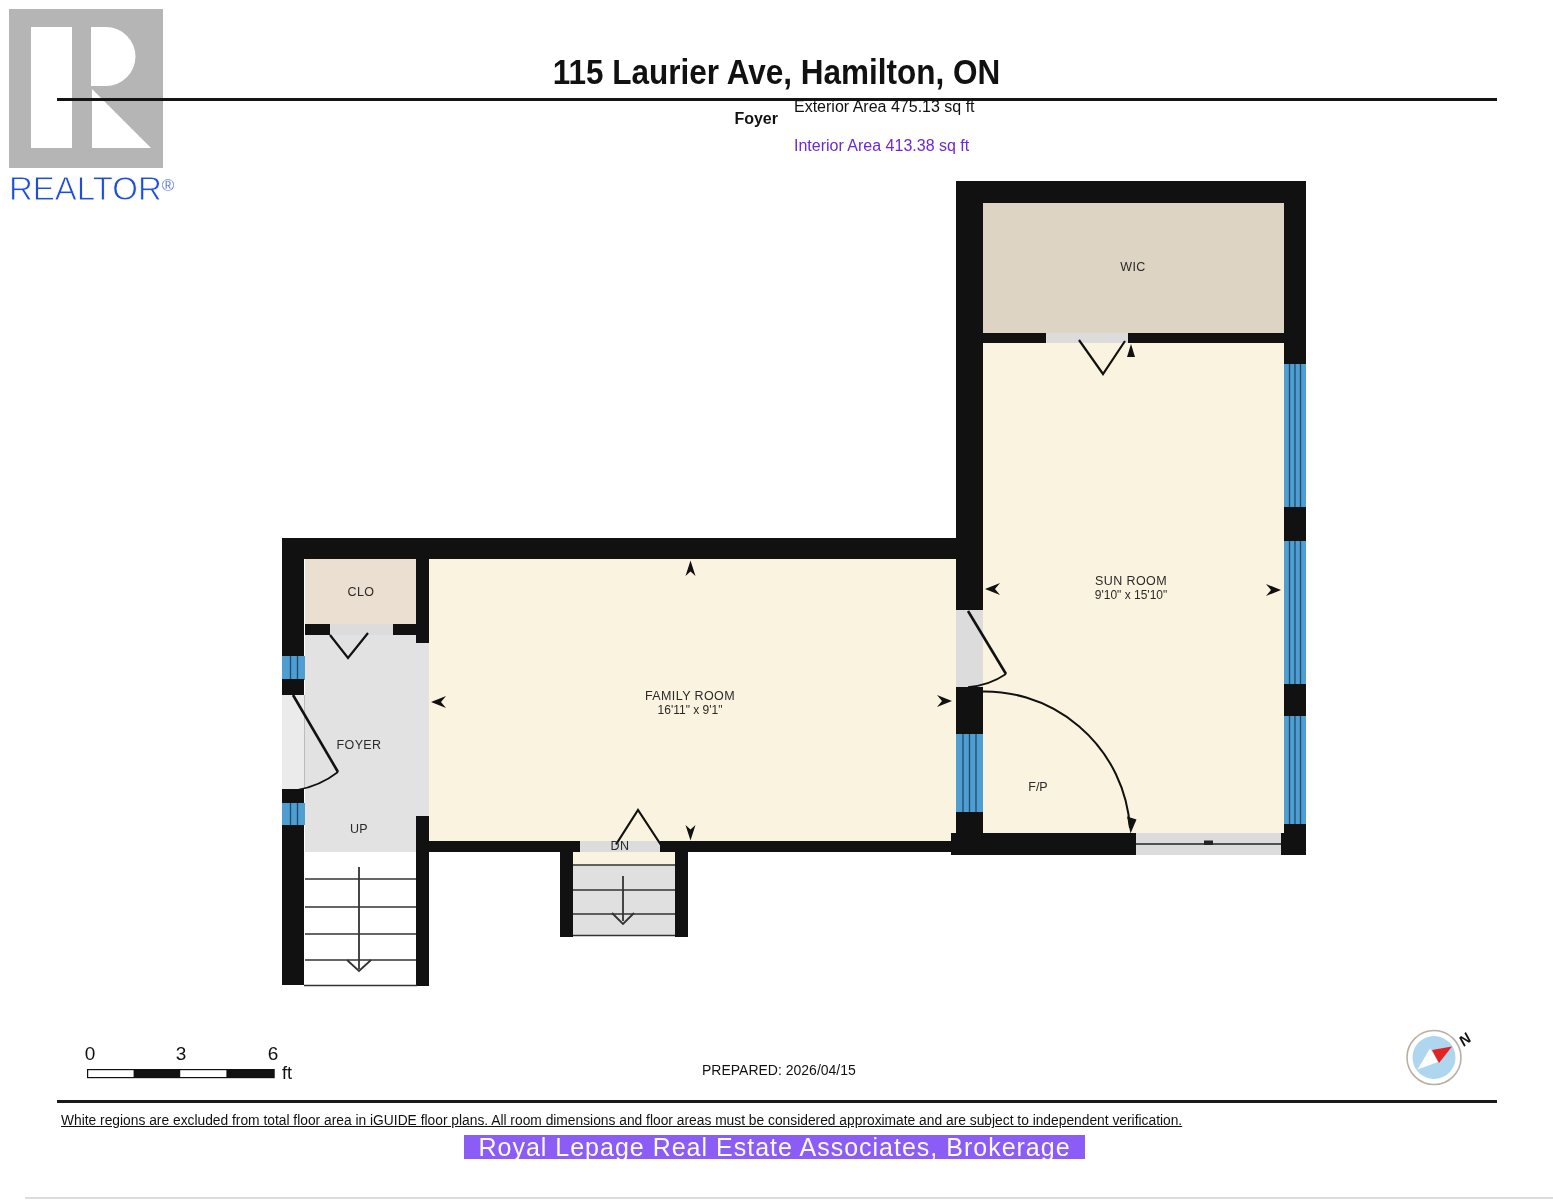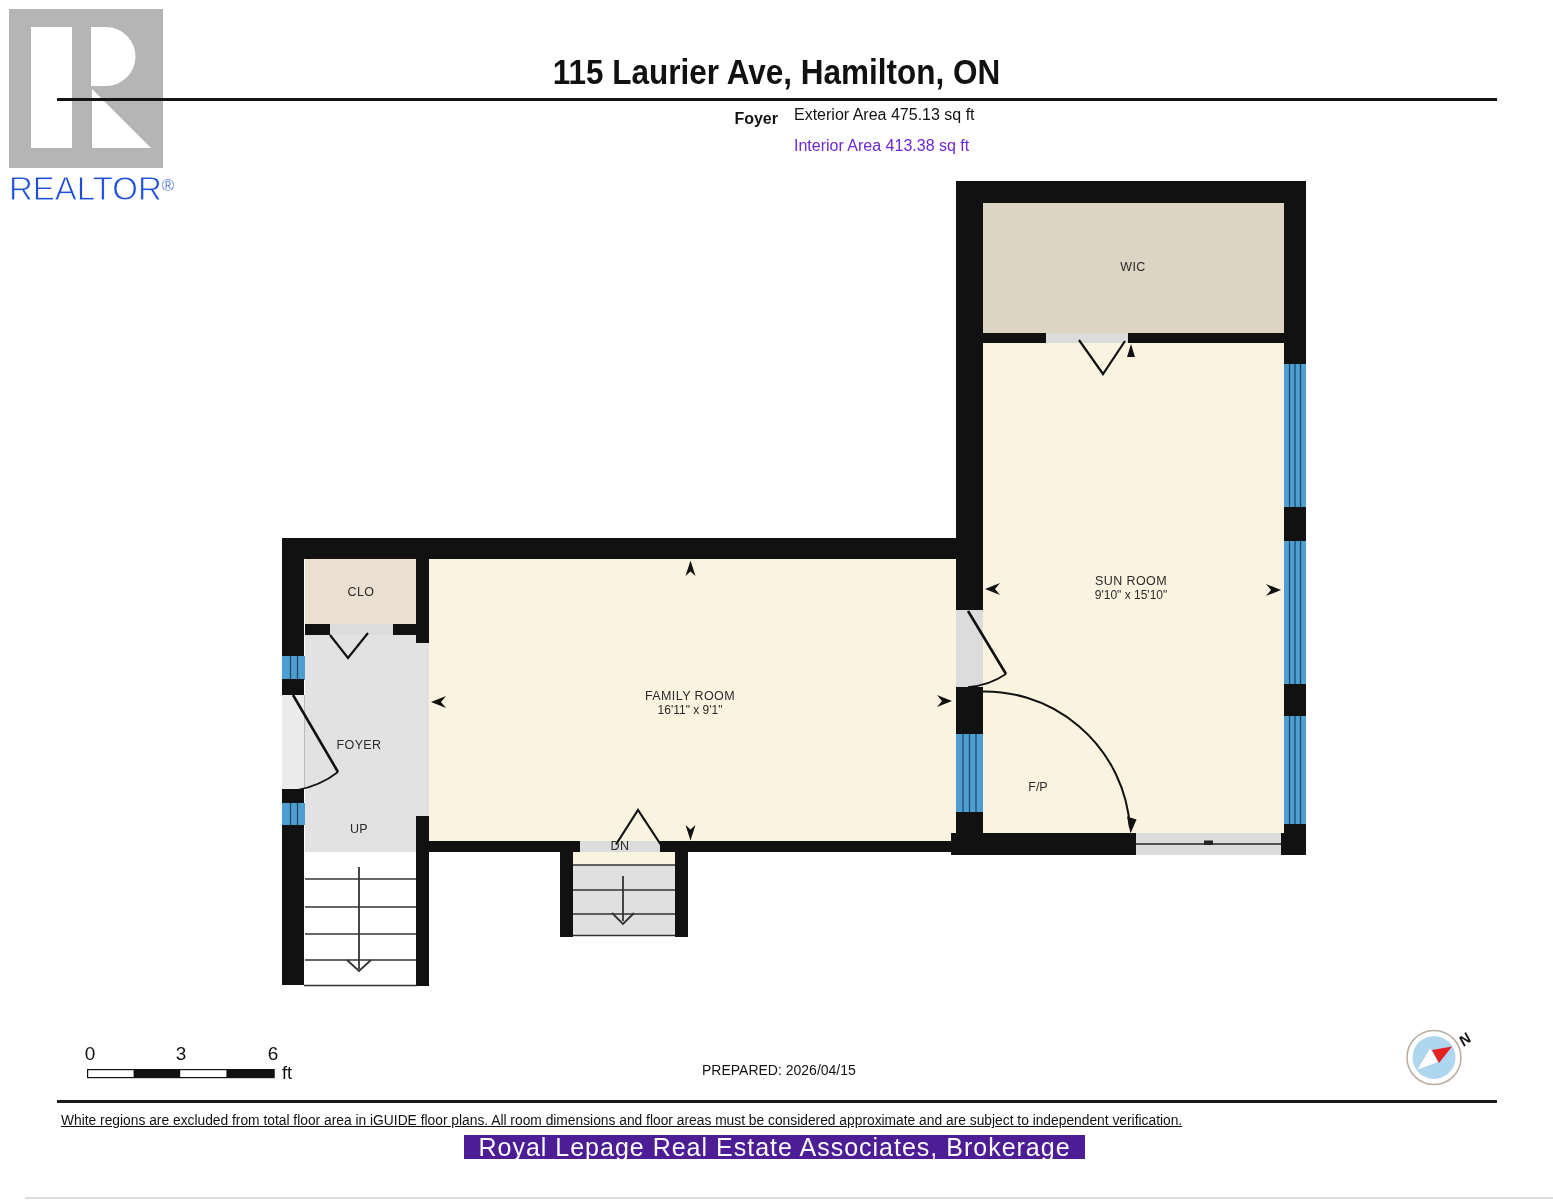--- a/index.html
+++ b/index.html
@@ -22,21 +22,21 @@
 </div>
 
 <div class="abs" style="left:9px;top:170px;width:175px;font-size:33px;color:#1d4ed8;letter-spacing:0px;-webkit-text-stroke:0.8px #ffffff;">REALTOR<span style="font-size:17px;vertical-align:9px;letter-spacing:0;-webkit-text-stroke:0.2px #ffffff;">®</span></div>
 
 <div class="abs" style="left:0;top:51px;width:1553px;text-align:center;font-size:31.5px;font-weight:bold;color:#111;transform:scaleY(1.13);transform-origin:50% 0;">115 Laurier Ave, Hamilton, ON</div>
 
 <div class="abs" style="left:57px;top:98px;width:1440px;height:3px;background:#141414;"></div>
 
 <div class="abs" style="left:660px;top:110px;width:118px;text-align:right;font-size:16px;font-weight:bold;color:#111;">Foyer</div>
 
-<div class="abs" style="left:794px;top:106px;font-size:16px;color:#111;">Exterior Area 475.13 sq ft</div>
+<div class="abs" style="left:794px;top:98px;font-size:16px;color:#111;">Exterior Area 475.13 sq ft</div>
 
 <div class="abs" style="left:794px;top:137px;font-size:16px;color:#6d28d9;">Interior Area 413.38 sq ft</div>
 
 <svg class="abs" style="left:0;top:0;" width="1553" height="1200" viewBox="0 0 1553 1200">
 
   <rect x="983" y="203" width="301" height="130" fill="#ded4c3"></rect>
 
   <rect x="983" y="343" width="301" height="490" fill="#faf3df"></rect>
 
   <rect x="429" y="559" width="527" height="283" fill="#faf3df"></rect>
@@ -255,17 +255,17 @@
   <circle cx="38" cy="38.5" r="21.5" fill="#aed6ef"></circle>
   <polygon points="21.5,50.5 34,29.5 42,43" fill="#ffffff"></polygon>
   <polygon points="56,27.5 36,31 43,44" fill="#e32222"></polygon>
   <text x="68" y="28" font-size="15" font-weight="bold" font-style="italic" fill="#111" transform="rotate(-40 68 28)">N</text>
 </svg>
 
 <div class="abs" style="left:57px;top:1100px;width:1440px;height:3px;background:#1a1a1a;"></div>
 
 <div class="abs" style="left:61px;top:1113px;font-size:13.8px;color:#111;text-decoration:underline;">White regions are excluded from total floor area in iGUIDE floor plans. All room dimensions and floor areas must be considered approximate and are subject to independent verification.</div>
 
-<div class="abs" style="left:464px;top:1135px;width:621px;height:24px;background:#4c1d95;overflow:hidden;">
+<div class="abs" style="left:464px;top:1135px;width:621px;height:24px;background:#8b5cf6;overflow:hidden;">
   <div style="font-size:25px;color:#fbfbfb;letter-spacing:1px;line-height:24px;text-align:center;">Royal Lepage Real Estate Associates, Brokerage</div>
 </div>
 
 <div class="abs" style="left:25px;top:1197px;width:1528px;height:2px;background:#dcdcdc;"></div>
 
 </body></html>

